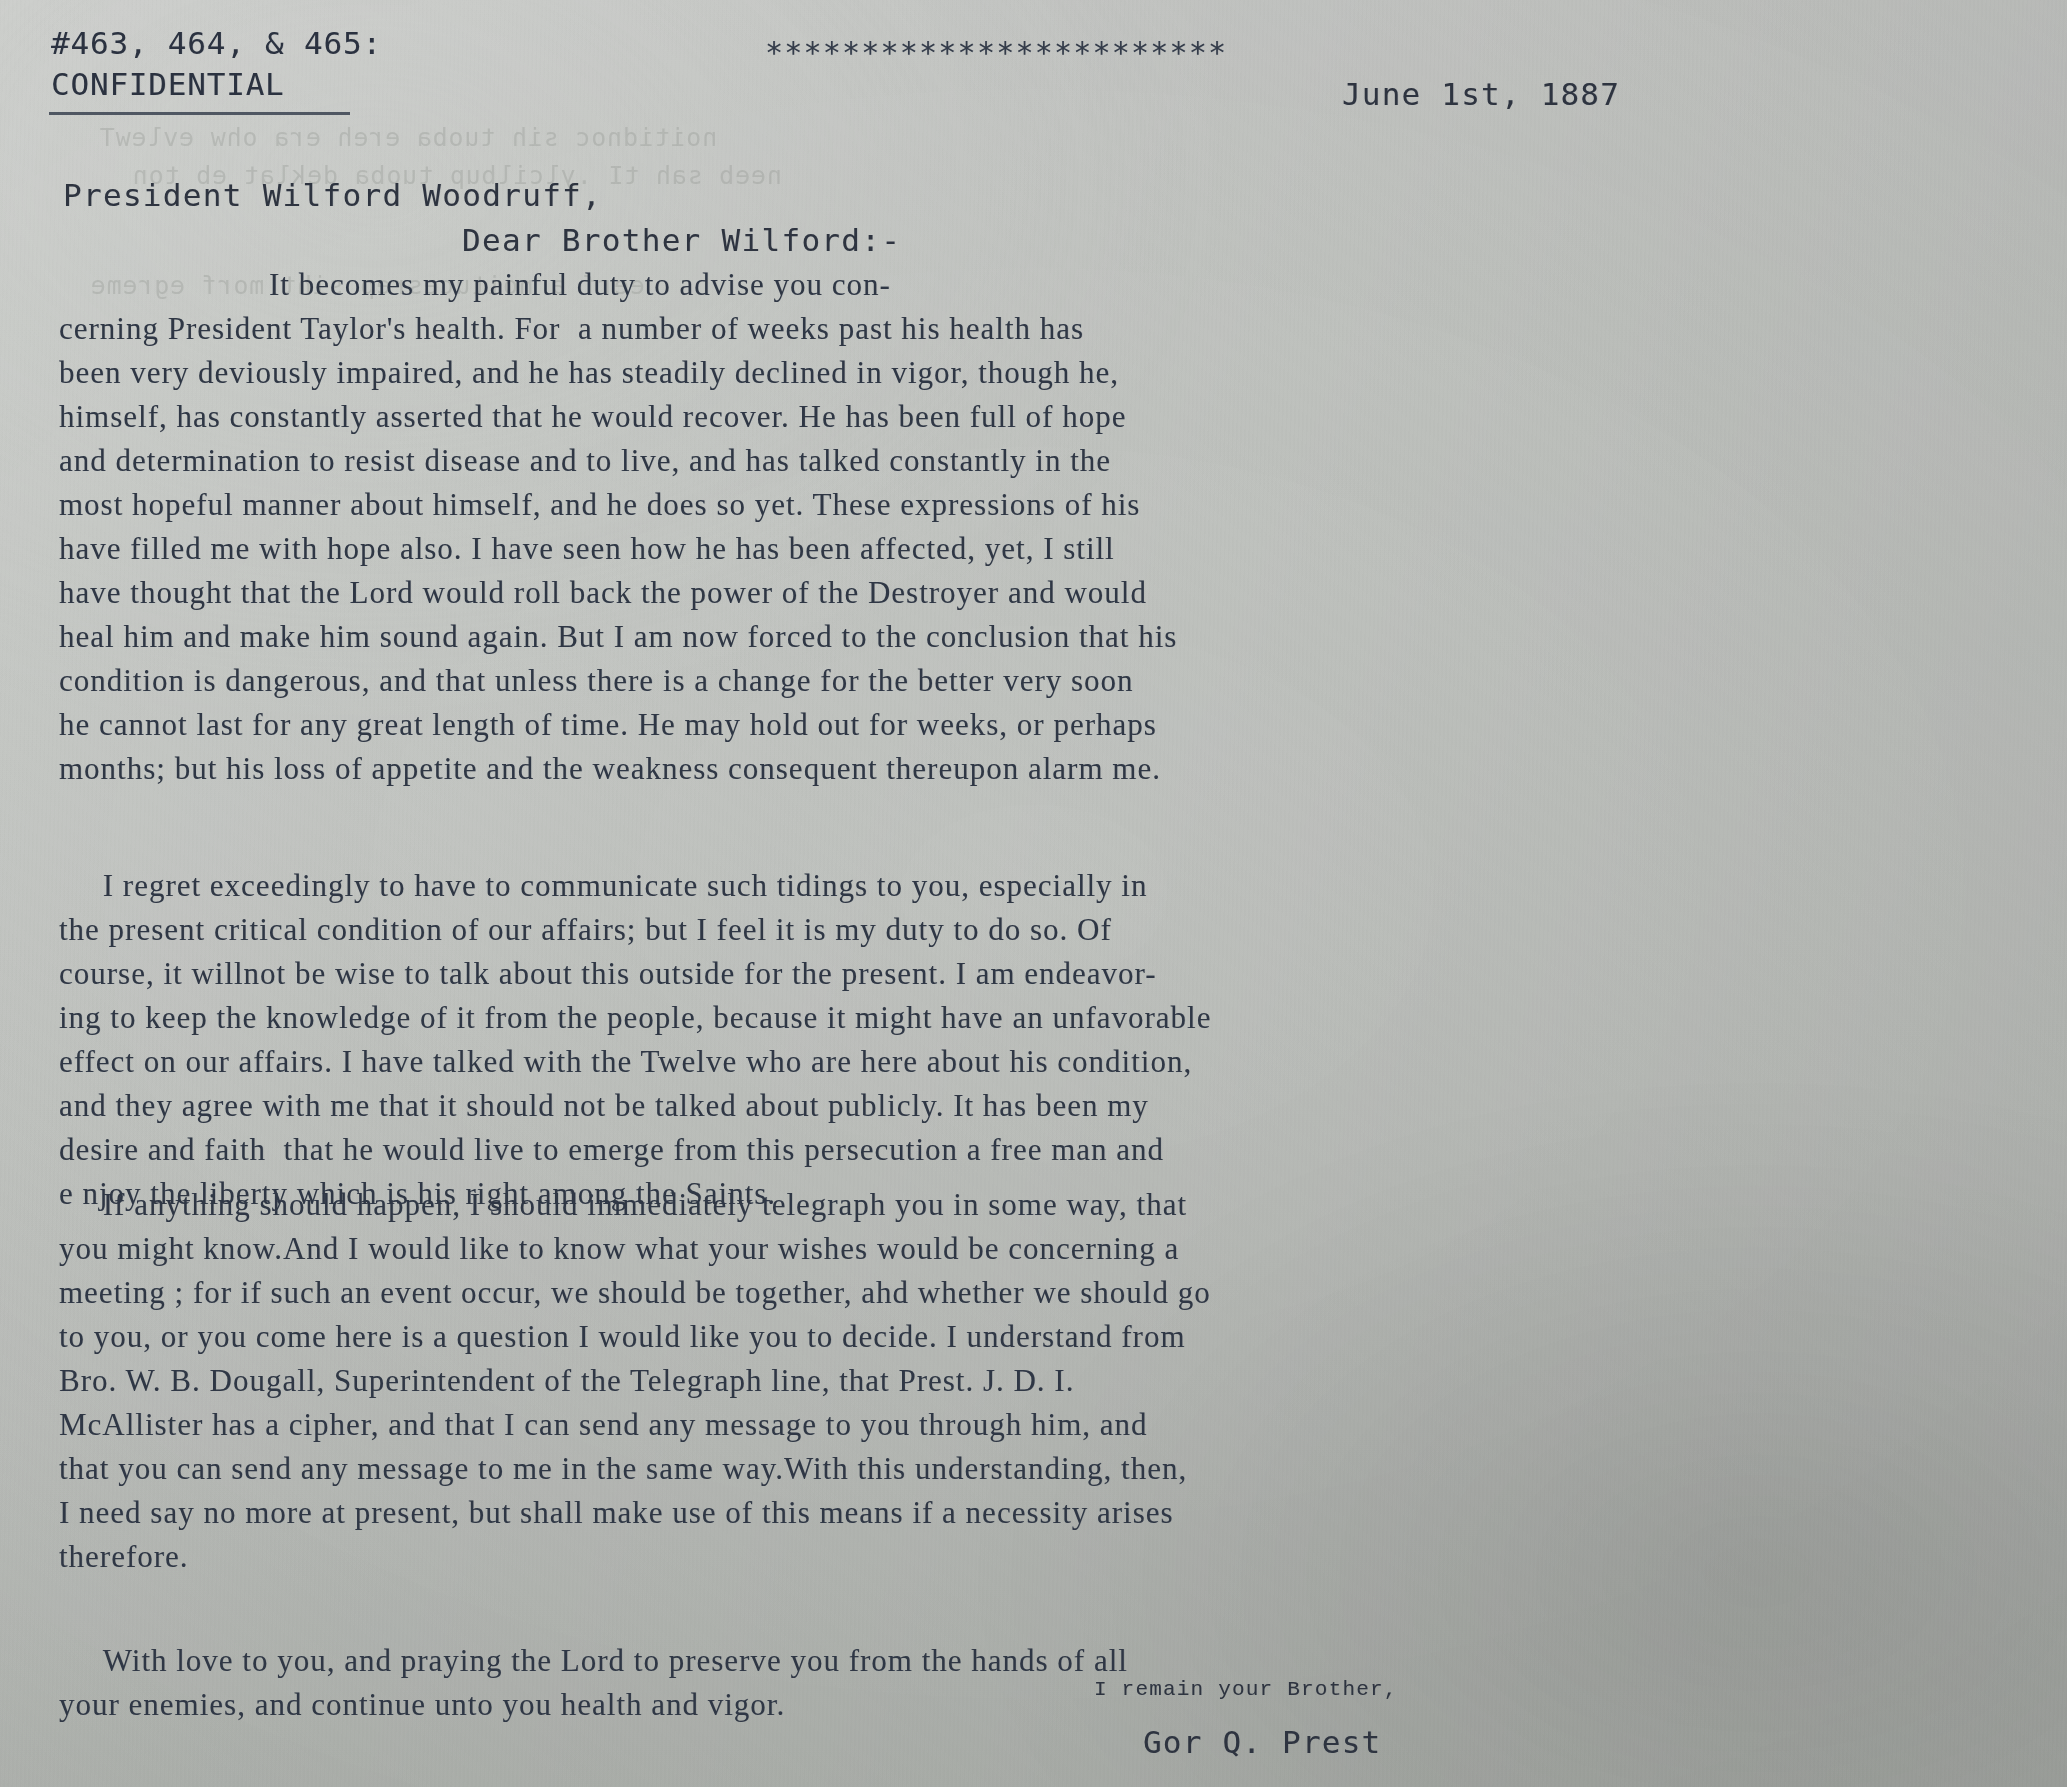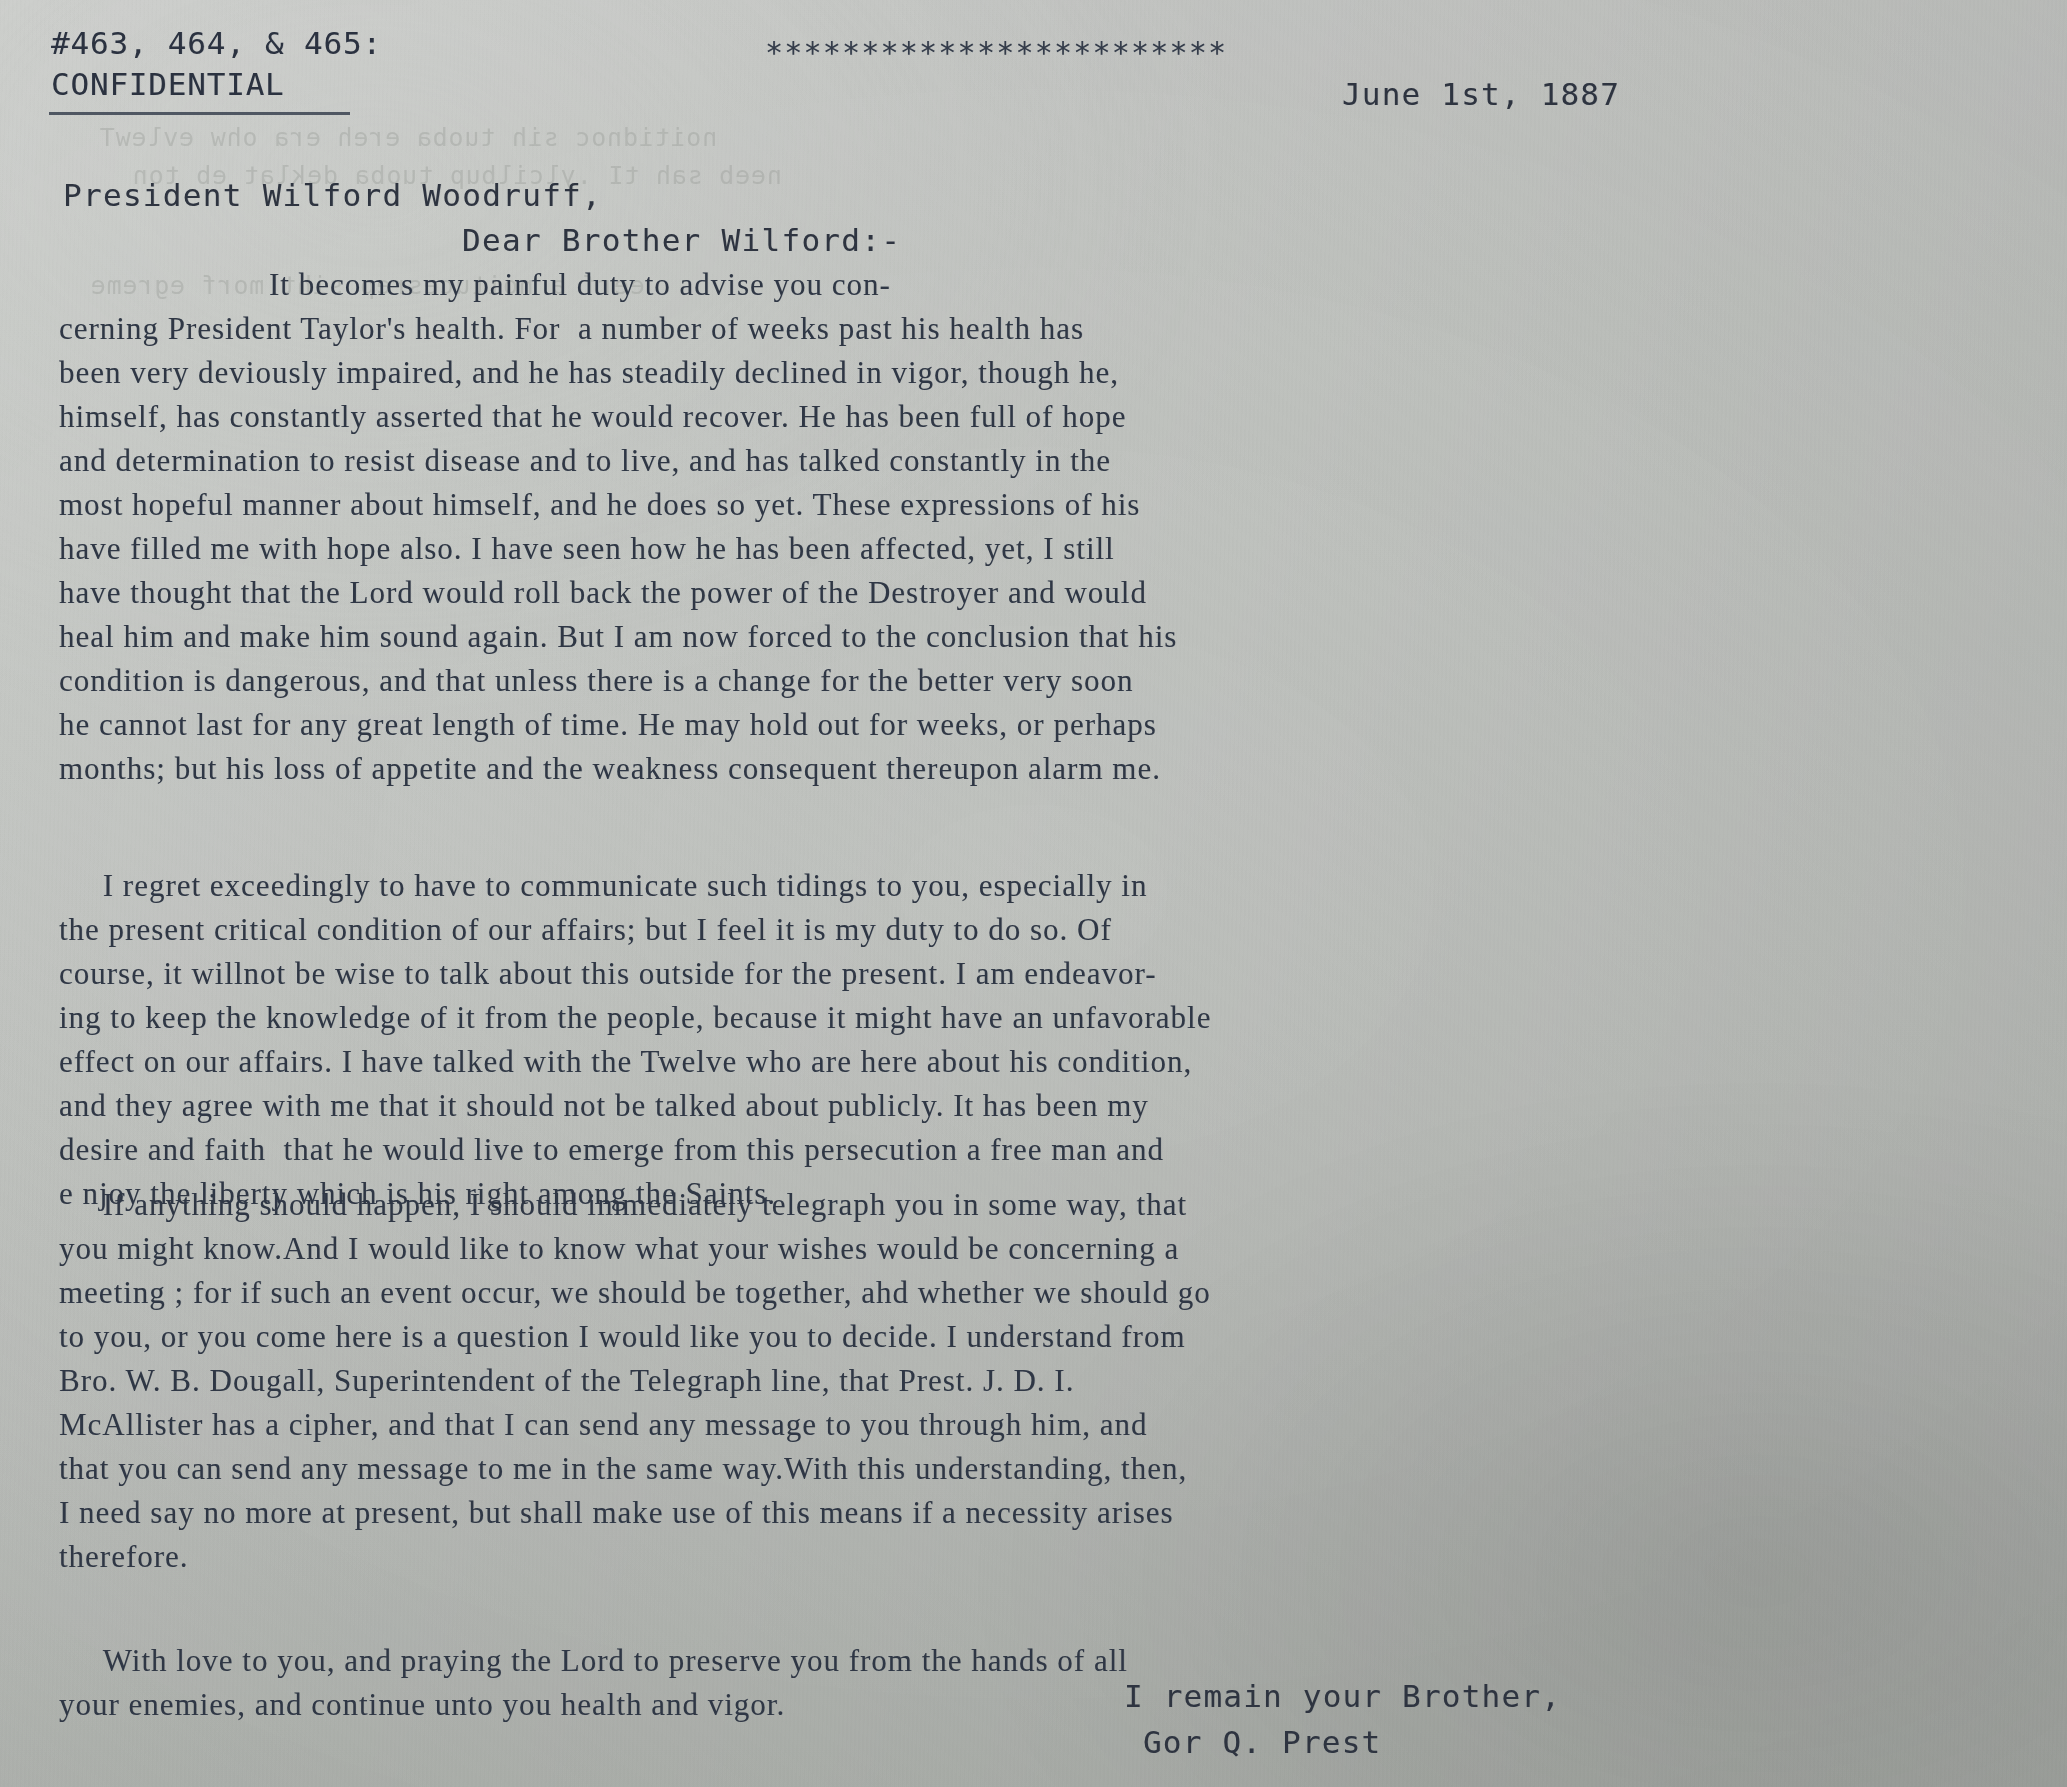--- a/index.html
+++ b/index.html
@@ -121,24 +121,25 @@
     letter-spacing: 1px;
     text-shadow: 0.4px 0.3px 0 rgba(60,70,85,0.20);
     z-index: 3;
   }
   #para-1 { top: 263px; }
   #para-2 { top: 864px; }
   #para-3 { top: 1183px; }
   #para-4 { top: 1639px; }
 
   #closing-line1 {
-    left: 1124px;
+    left: 1094px;
     top: 1678px;
-    font-size: 31px;
-    letter-spacing: 1.2px;
+    font-size: 21px;
+    letter-spacing: 1.2px;
+    font-family: Liberation Mono, monospace;
   }
   #signature {
     left: 1143px;
     top: 1724px;
     font-size: 31px;
     letter-spacing: 1.2px;
   }
 
   
   .ghost {

